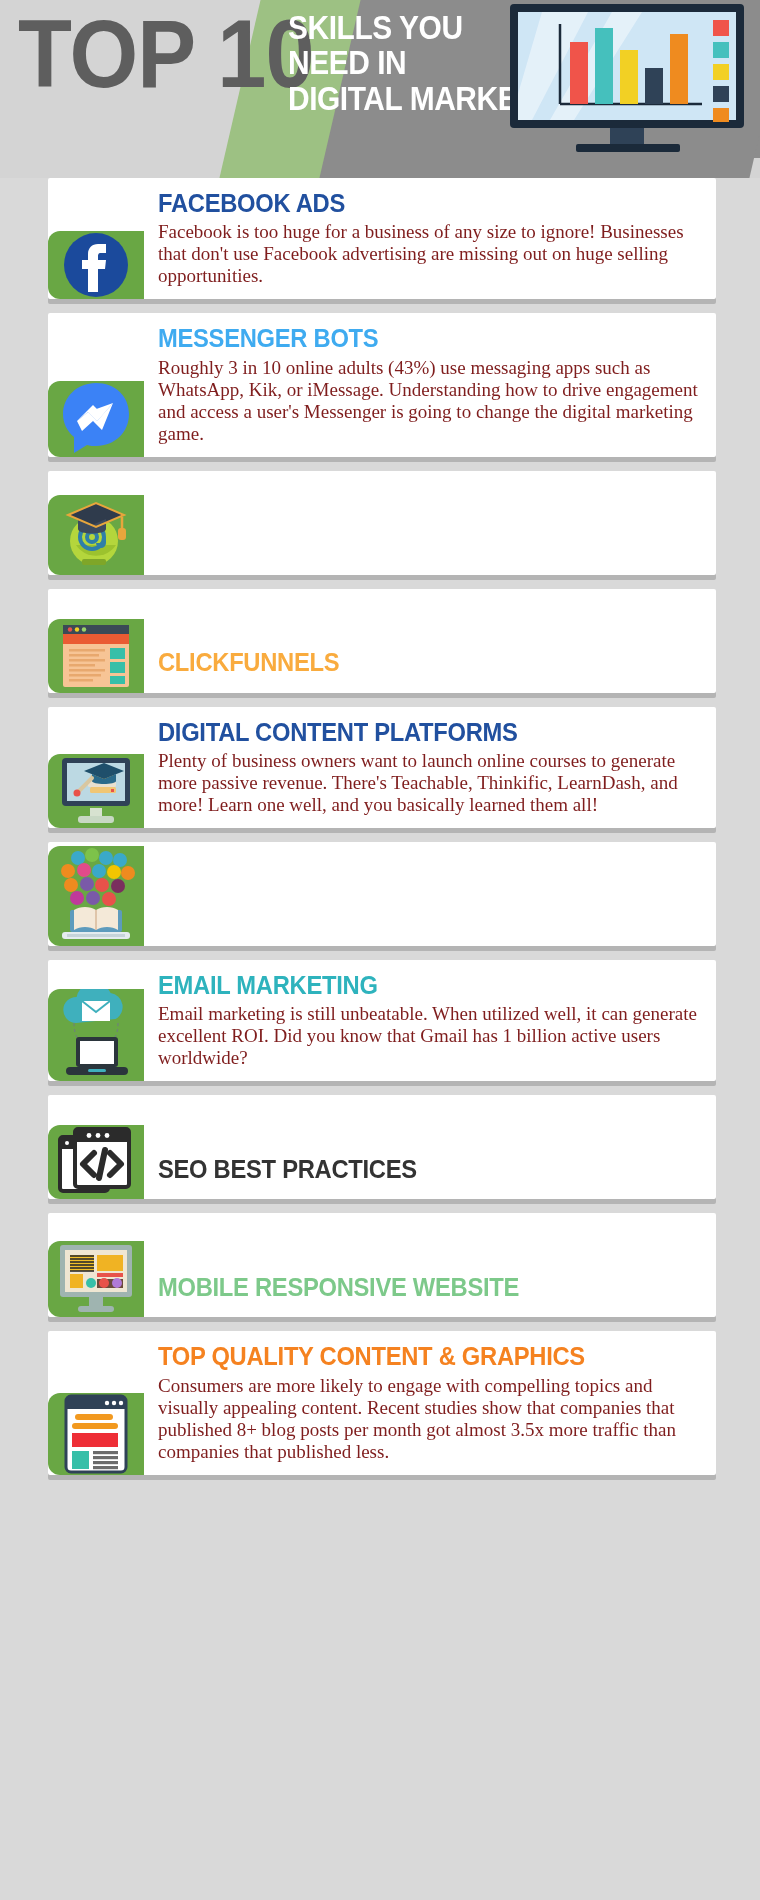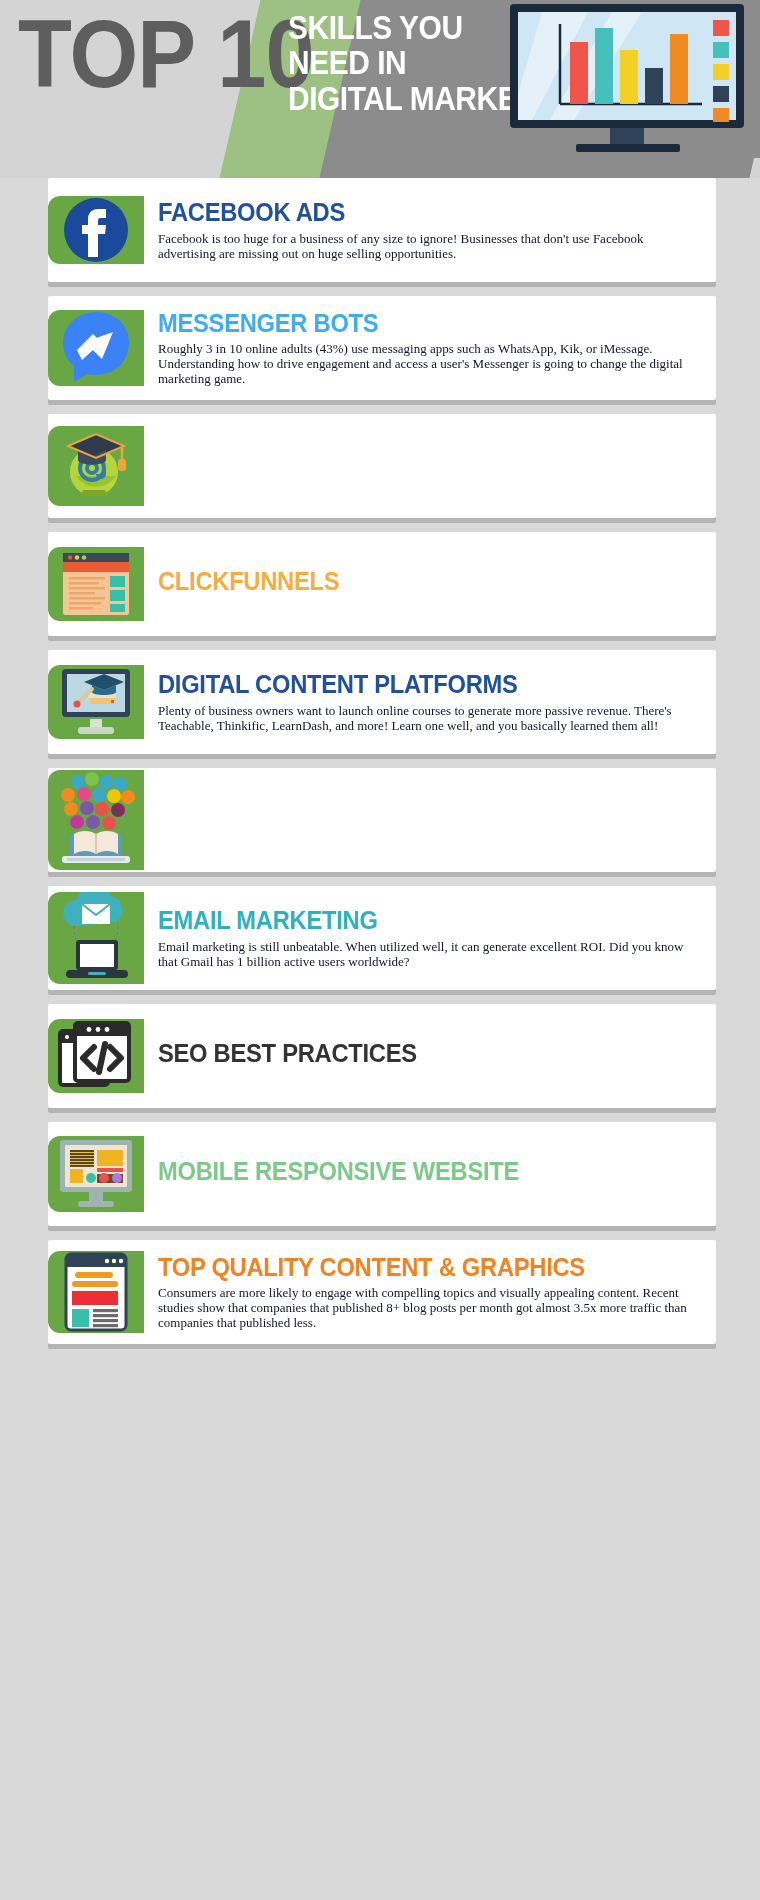--- a/index.html
+++ b/index.html
@@ -71,21 +71,21 @@
     width: 250px; height: 152px;
     z-index: 5;
   }
 
   
   .cards { position: relative; padding: 0 0 14px 0; }
   .card {
     position: relative;
     margin: 0 44px 14px 48px;
     display: flex;
-    align-items: center;
+    align-items: flex-end;
     background: #ffffff;
     border-radius: 2px;
     box-shadow: 0 5px 0 0 rgba(150,150,150,0.55);
     min-height: 104px;
   }
   .card-icon {
     width: 96px;
     flex: 0 0 96px;
     background: #69a744;
     border-radius: 12px 0 0 12px;
@@ -103,23 +103,23 @@
     font-weight: 700;
     font-size: 25px;
     letter-spacing: -0.3px;
     line-height: 1.05;
     margin-bottom: 5px;
     transform: scaleX(0.95);
     transform-origin: left;
   }
   .card-text {
     font-family: "Liberation Serif", serif;
-    font-size: 13px;
+    font-size: 19px;
     line-height: 1.16;
-    color: #0f172a;
+    color: #7f1d1d;
   }
   svg { display: block; }
 </style>
 </head>
 <body>
 
 <div class="header">
   <div class="header-gray-block"></div>
   <div class="header-green-slash"></div>
   <div class="header-gray-slash"></div>

